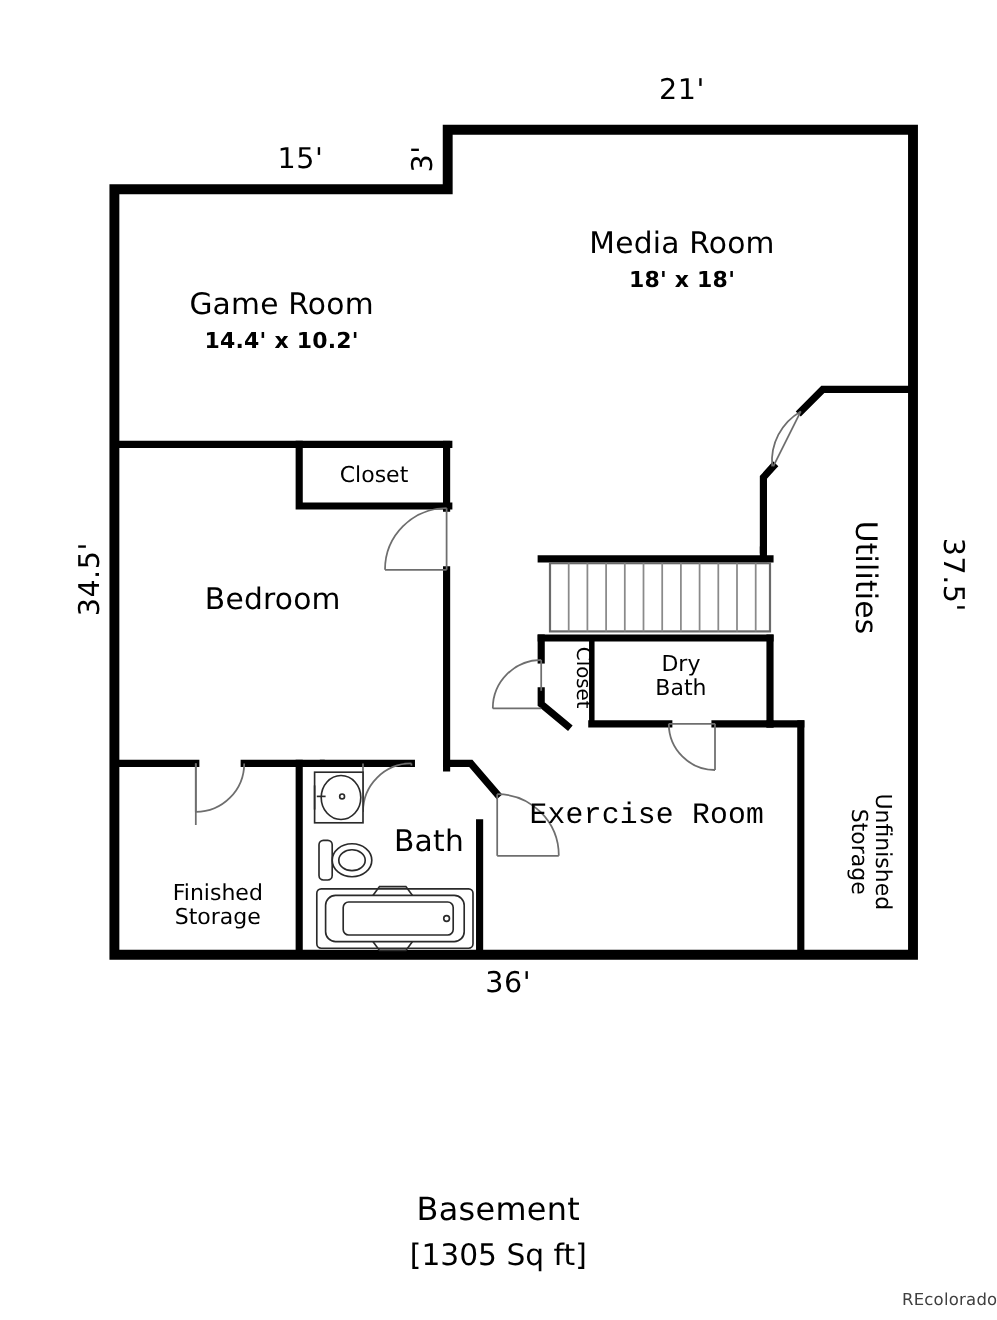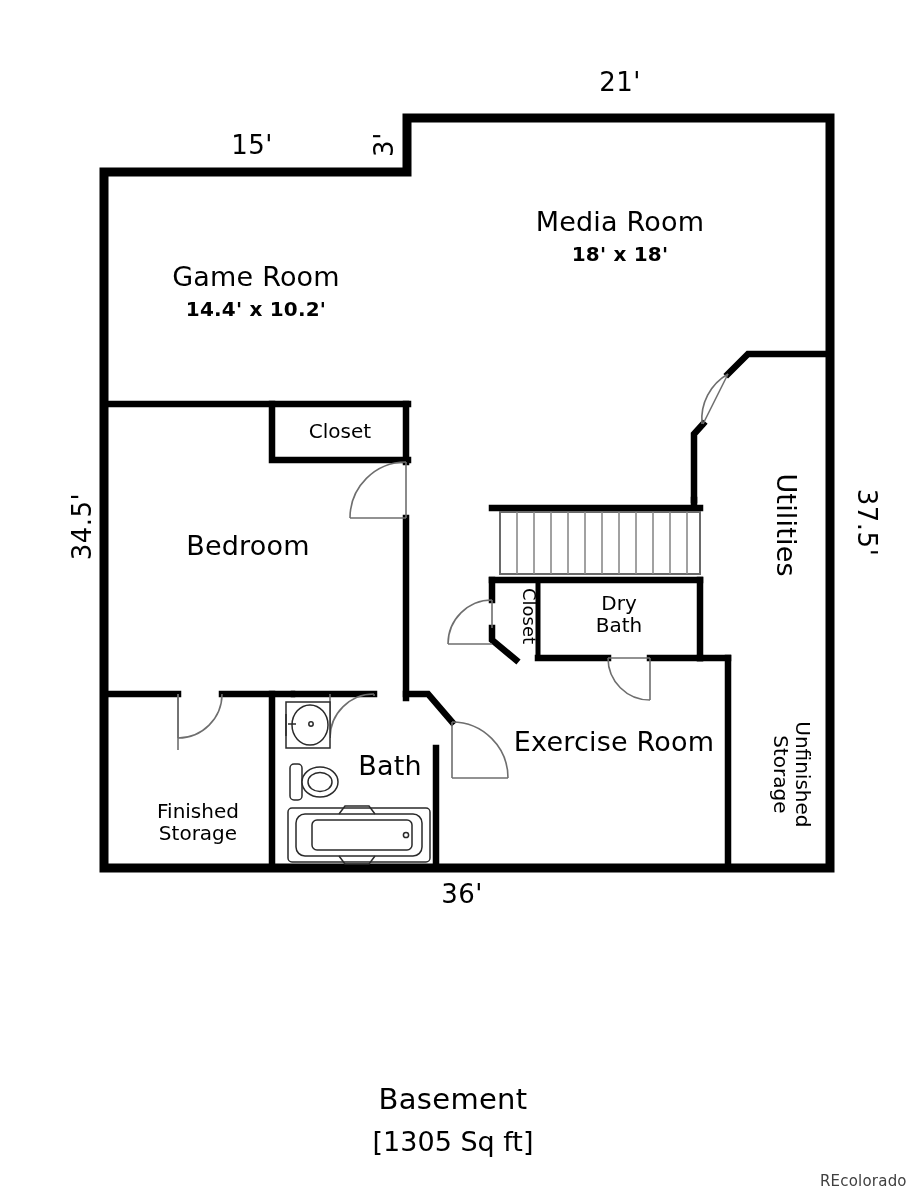--- a/index.html
+++ b/index.html
@@ -245,41 +245,41 @@
         <rect class="fixture" x="288" y="808" width="142" height="54" rx="4"></rect>
         <rect class="fixture" x="296" y="814" width="126" height="42" rx="9"></rect>
         <rect class="fixture" x="312" y="820" width="100" height="30" rx="5"></rect>
         <path class="fixture-line" d="M 339,814 L 345,806 L 369,806 L 375,814"></path>
         <path class="fixture-line" d="M 339,856 L 345,864 L 369,864 L 375,856"></path>
         <circle class="fixture" cx="406" cy="835" r="2.6"></circle>
       </g>
     </g>
   </svg>
 
-  <div class="lbl dim-label" style="left:210px; top:131px; width:84px;">15'</div>
+  <div class="lbl dim-label" style="left:210px; top:131px; width:84px;text-align:right;">15'</div>
 
   <div class="lbl dim-label rot-ccw" style="left:343px; top:130px; width:84px;">3'</div>
 
   <div class="lbl dim-label" style="left:578px; top:68px; width:84px;">21'</div>
 
   <div class="lbl dim-label rot-ccw" style="left:13px; top:512px; width:140px;">34.5'</div>
 
   <div class="lbl dim-label rot-cw" style="left:796px; top:508px; width:140px;">37.5'</div>
 
   <div class="lbl dim-label" style="left:420px; top:880px; width:84px;">36'</div>
 
   <div class="lbl room-name" style="left:132px; top:262px; width:248px;">Game Room</div>
   <div class="lbl room-dims" style="left:132px; top:298px; width:248px;">14.4' x 10.2'</div>
 
   <div class="lbl room-name" style="left:496px; top:207px; width:248px;">Media Room</div>
   <div class="lbl room-dims" style="left:496px; top:243px; width:248px;">18' x 18'</div>
 
   <div class="lbl room-name" style="left:124px; top:531px; width:248px;">Bedroom</div>
 
-  <div class="lbl room-name" style="left:490px; top:727px; width:248px;">Exercise Room</div>
+  <div class="lbl room-name" style="left:464px; top:727px; width:248px;font-family:Liberation Mono, monospace;">Exercise Room</div>
 
   <div class="lbl room-name" style="left:330px; top:751px; width:120px;">Bath</div>
 
   <div class="lbl small-name" style="left:118px; top:800px; width:160px;">Finished
 Storage</div>
 
   <div class="lbl small-name rot-cw" style="left:692px; top:752px; width:200px;">Unfinished
 Storage</div>
 
   <div class="lbl room-name rot-cw" style="left:706px; top:510px; width:160px;">Utilities</div>

